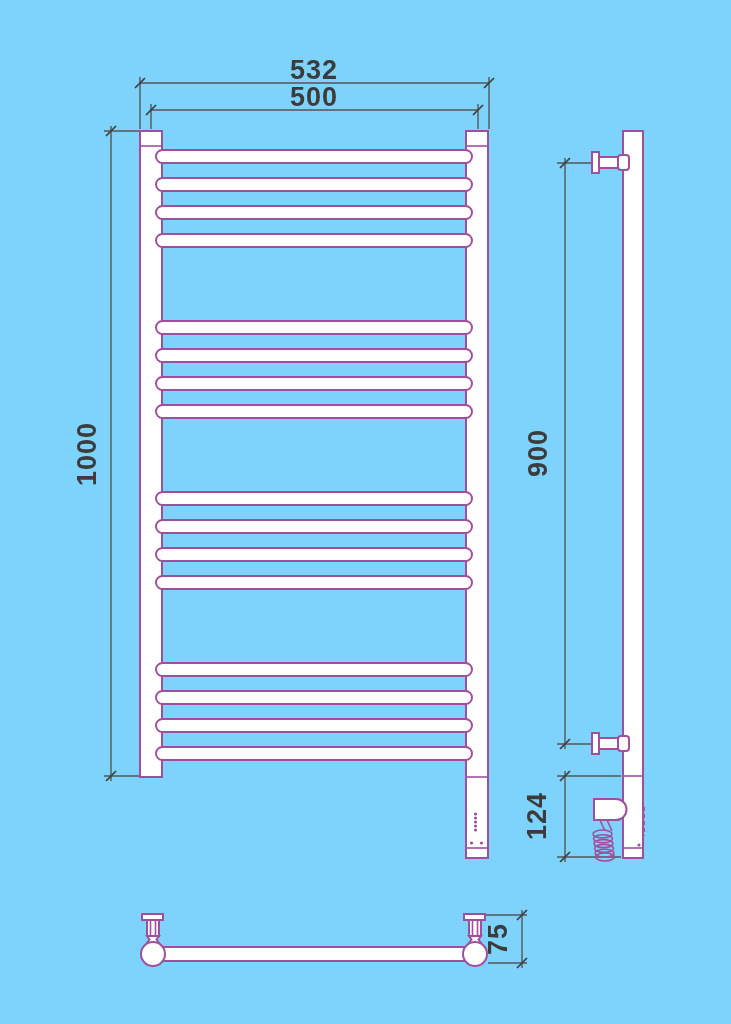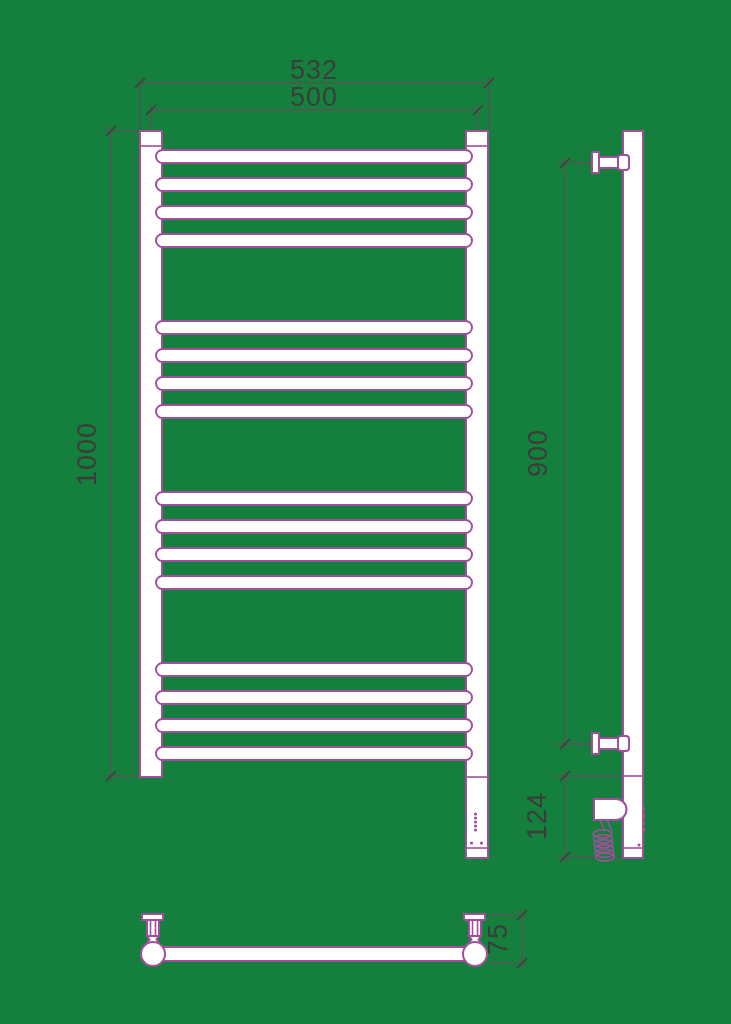--- a/index.html
+++ b/index.html
@@ -1,18 +1,18 @@
 <!DOCTYPE html>
 <html><head>
 <meta charset="utf-8">
 <style>
   html,body{margin:0;padding:0;background:#ffffff;}
   .stage{
     position:relative;width:731px;height:1024px;overflow:hidden;
-    background:#15803d;font-family:"Liberation Sans",sans-serif;
+    background:#7dd3fc;font-family:"Liberation Sans",sans-serif;font-weight:bold;
   }
   svg{position:absolute;left:0;top:0;}
   
   .tube{fill:#ffffff;stroke:#a14f9d;stroke-width:2;}
   .pthin{fill:none;stroke:#a14f9d;stroke-width:1.6;}
   .pfill{fill:#a14f9d;stroke:none;}
   .pdash{fill:none;stroke:#b0509b;stroke-width:2;stroke-dasharray:4 3;}
   
   .dim{fill:none;stroke:#555555;stroke-width:1.4;}
   .tick{stroke:#3f3f3f;stroke-width:1.7;}

